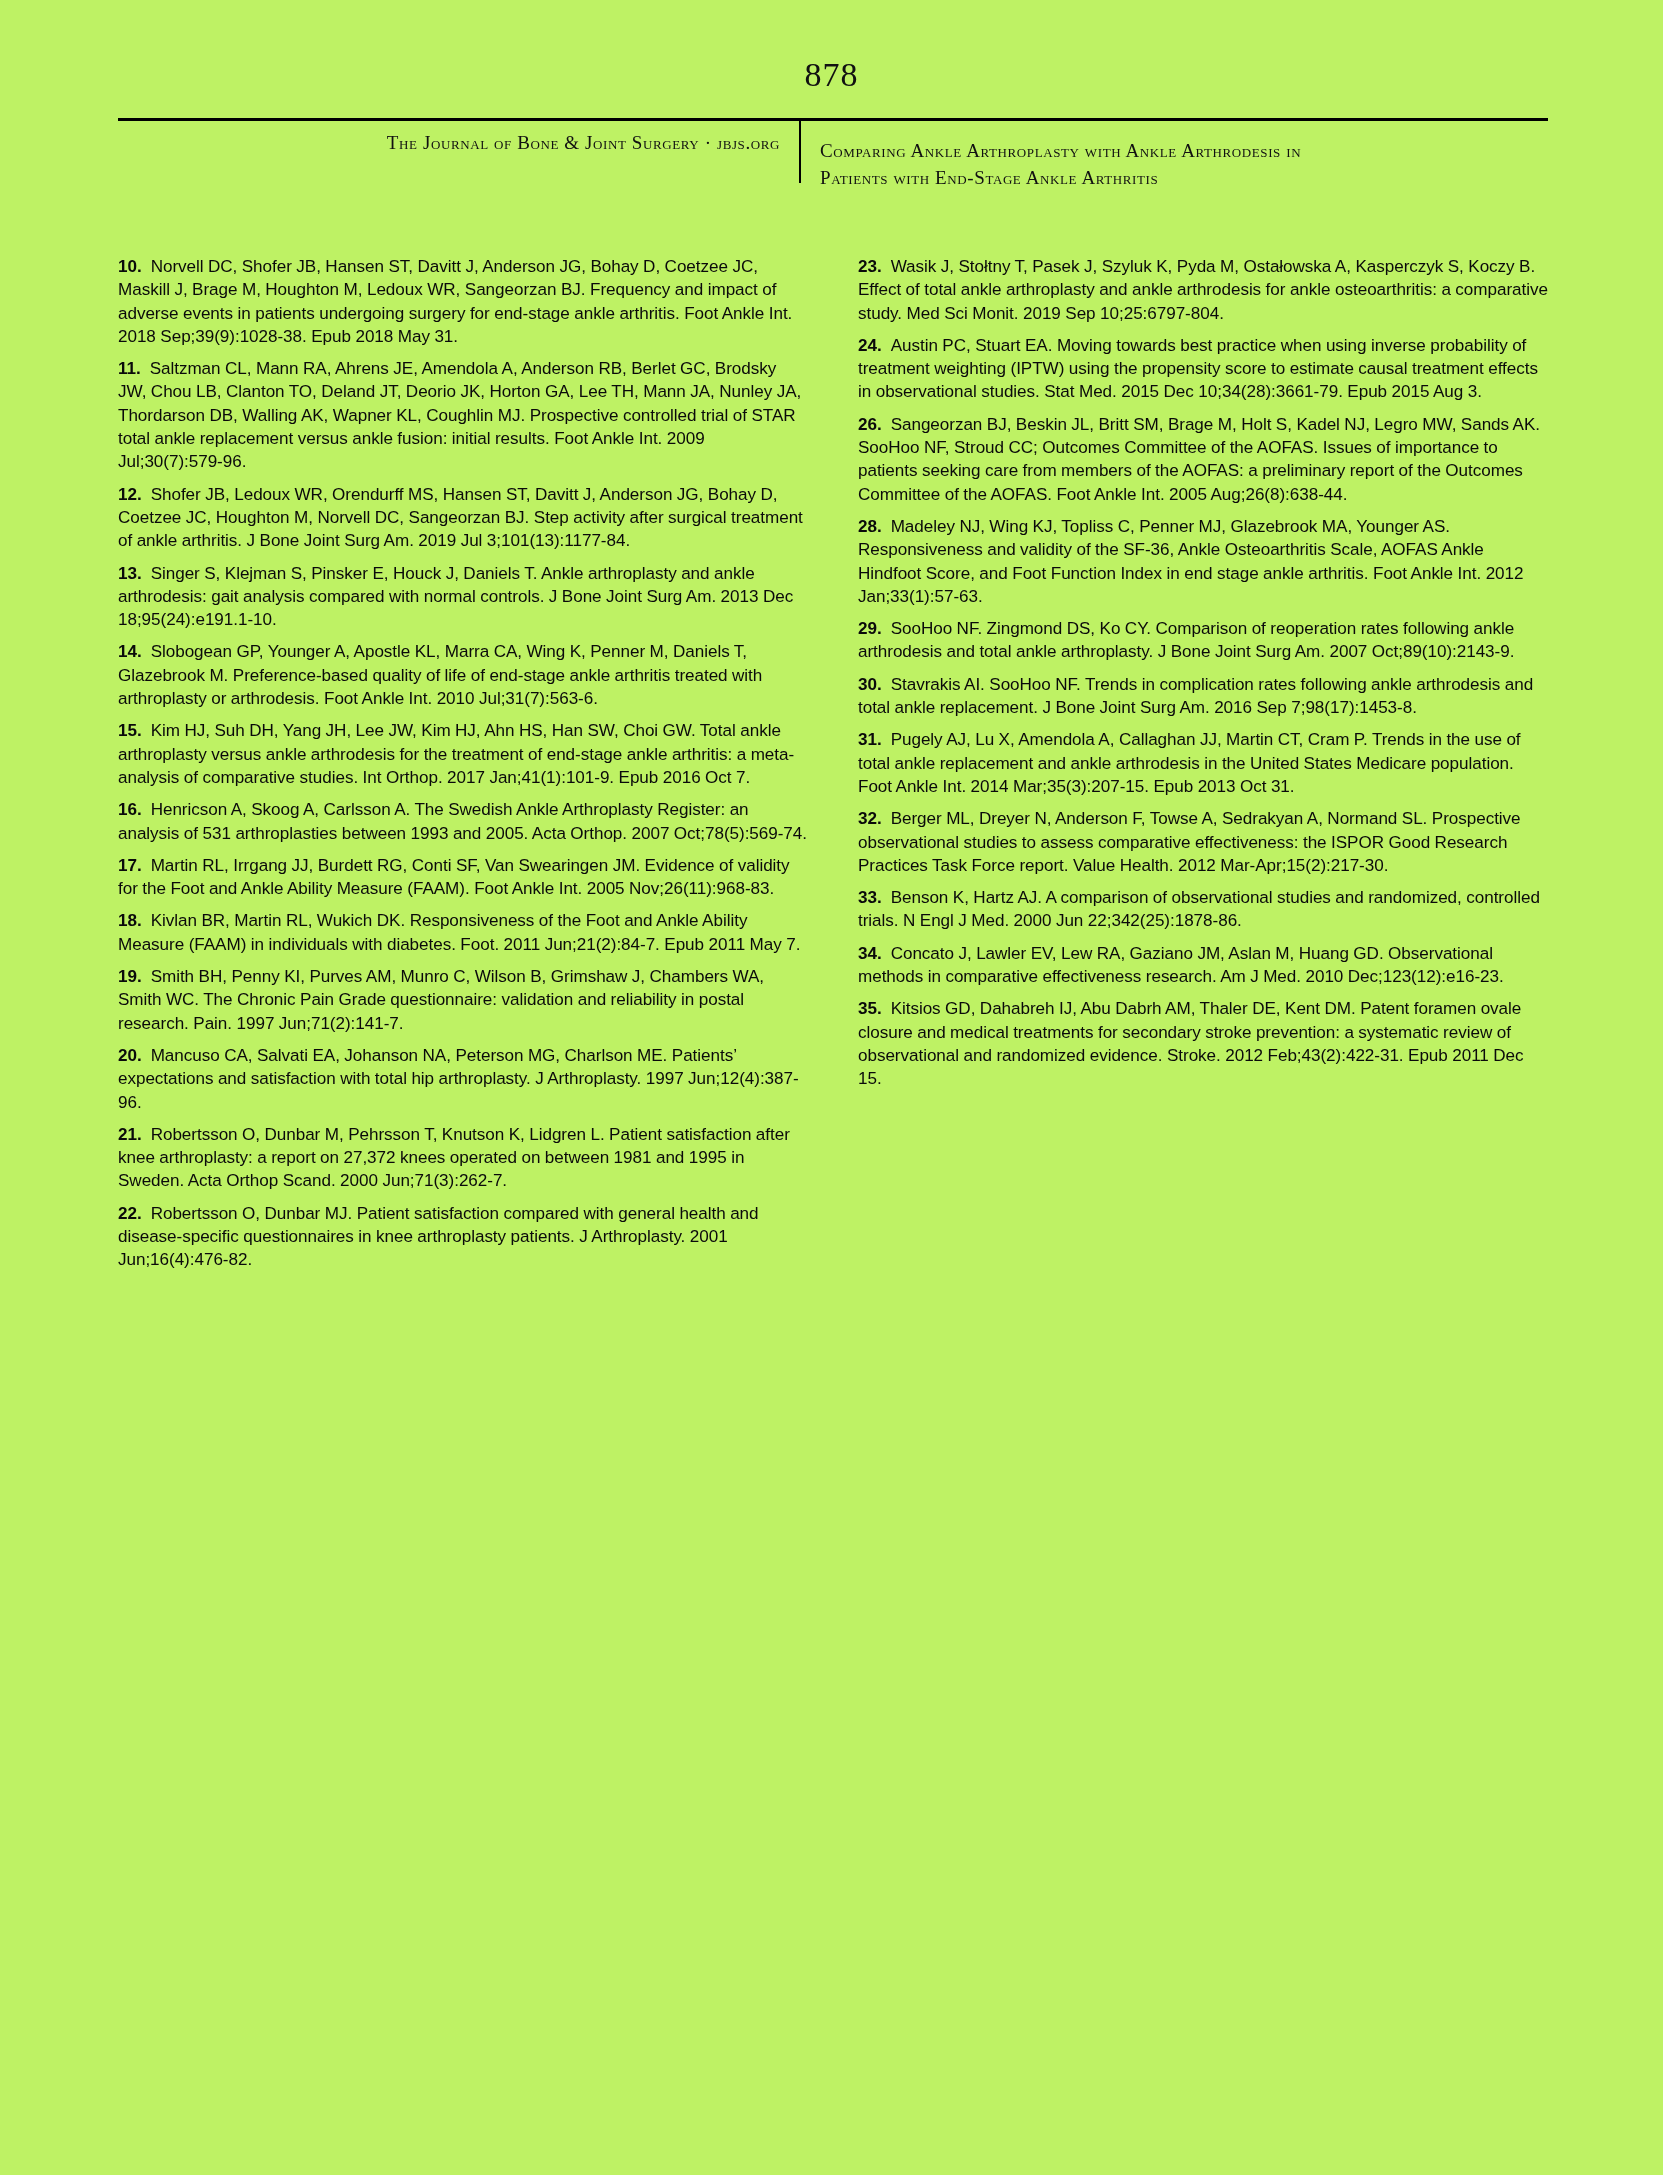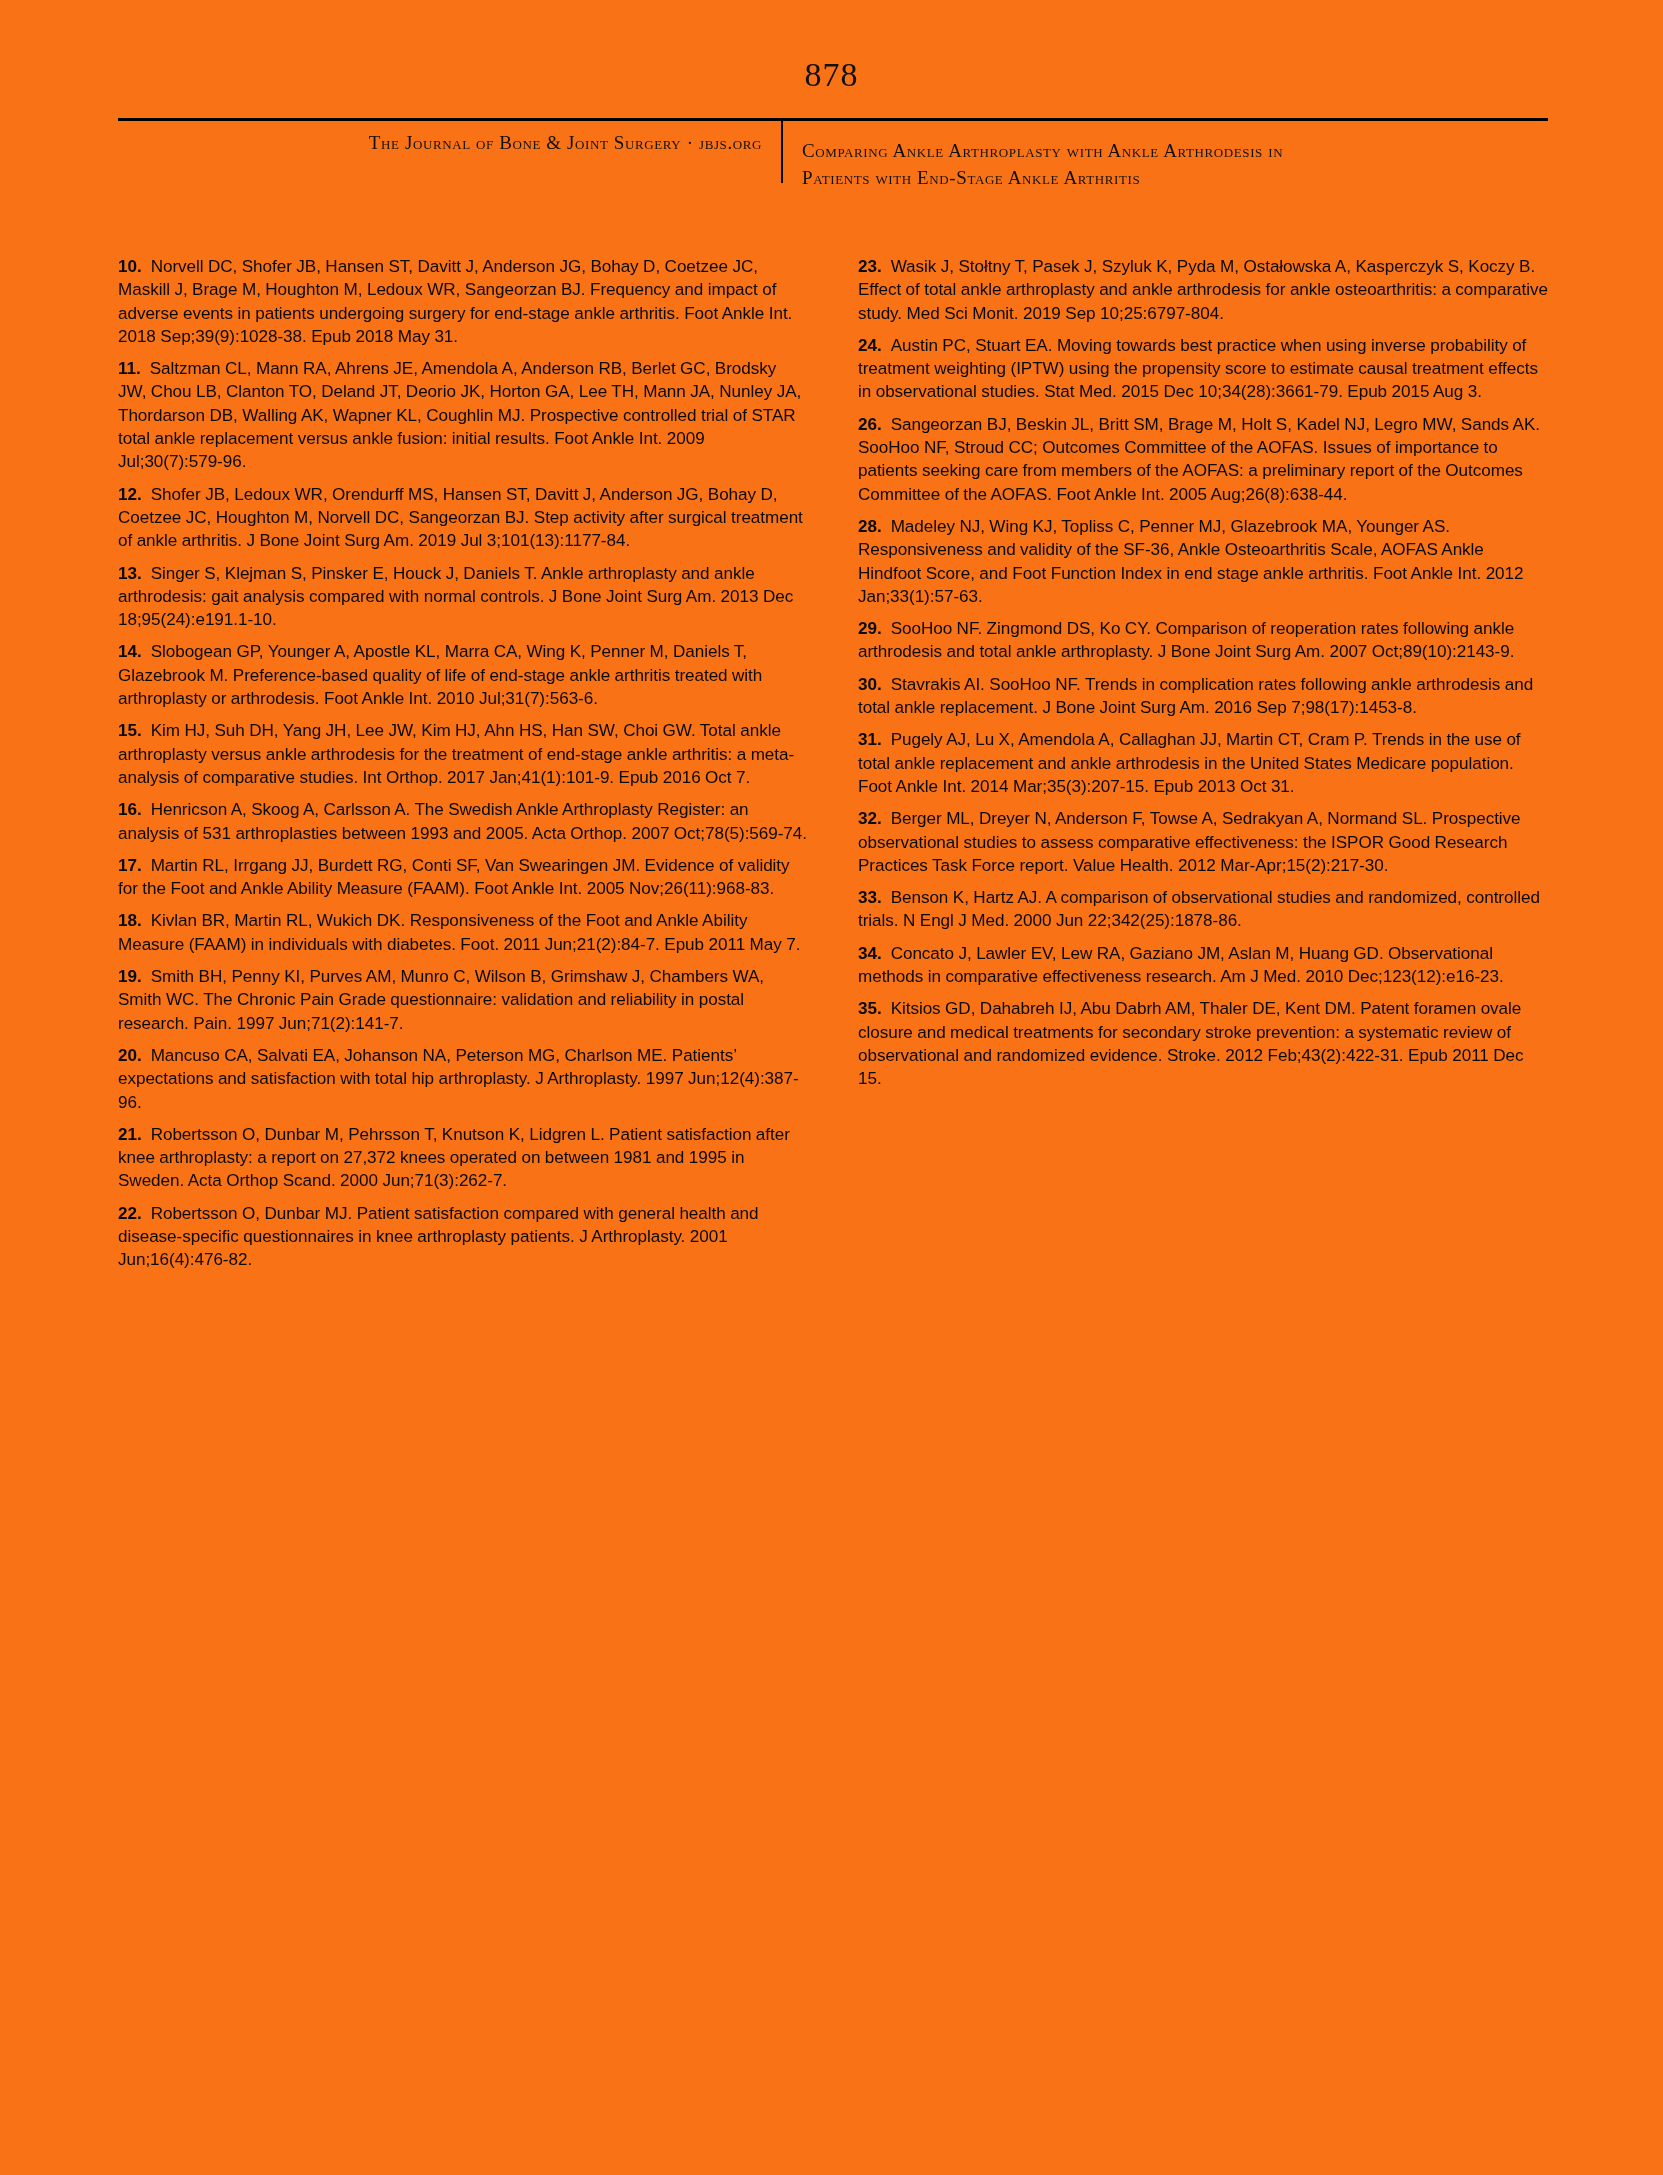--- a/index.html
+++ b/index.html
@@ -15,21 +15,21 @@
     position: relative;
     overflow: hidden;
   }
 
   .page {
     position: absolute;
     left: 0;
     top: 0;
     width: 1663px;
     height: 2175px;
-    background: #f97316;
+    background: #bef264;
   }
 
   
   .folio {
     position: absolute;
     left: 0;
     top: 56px;
     width: 1663px;
     text-align: center;
     font-family: "Liberation Serif", serif;
@@ -44,21 +44,21 @@
     left: 118px;
     top: 118px;
     width: 1430px;
     height: 3px;
     background: #000;
   }
 
   
   .runhead {
     position: absolute;
-    left: 102px;
+    left: 120px;
     top: 129px;
     width: 1430px;
     height: 54px;
   }
   .runhead .col-left {
     position: absolute;
     left: 0;
     top: 0;
     width: 660px;
     text-align: right;

